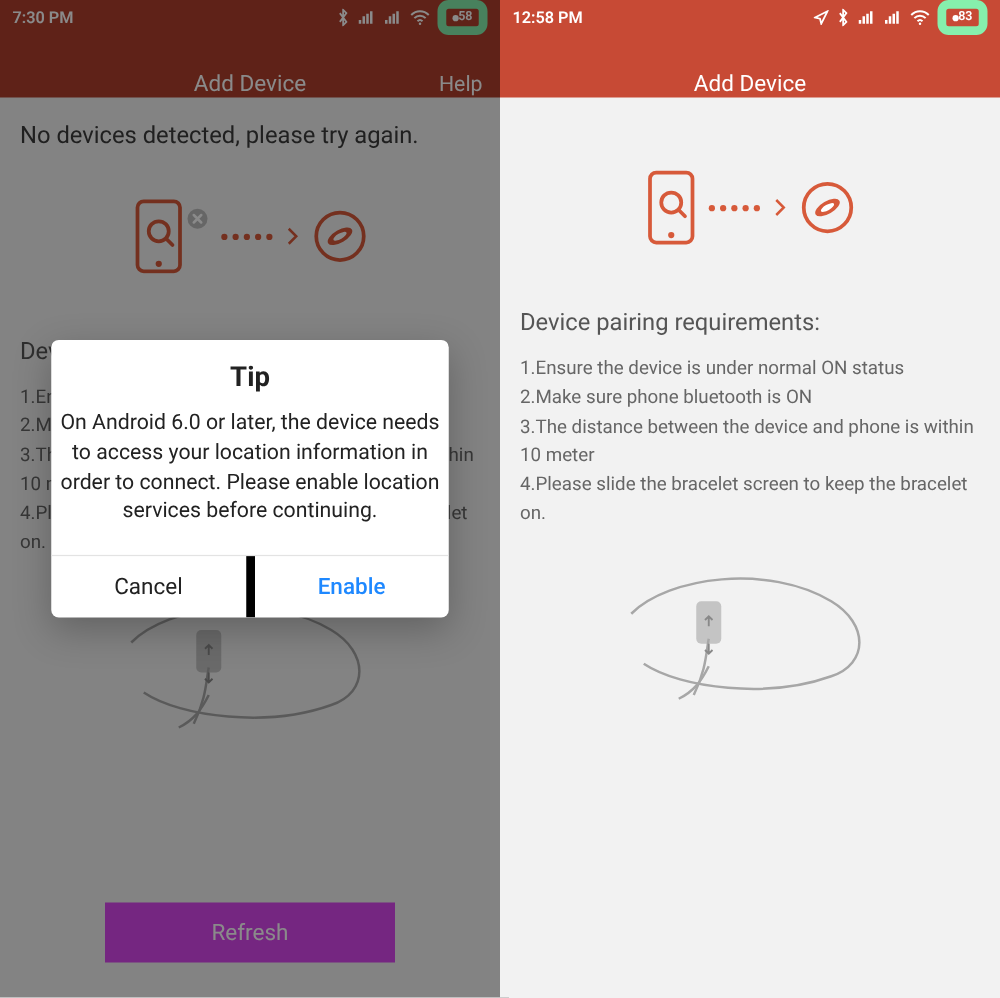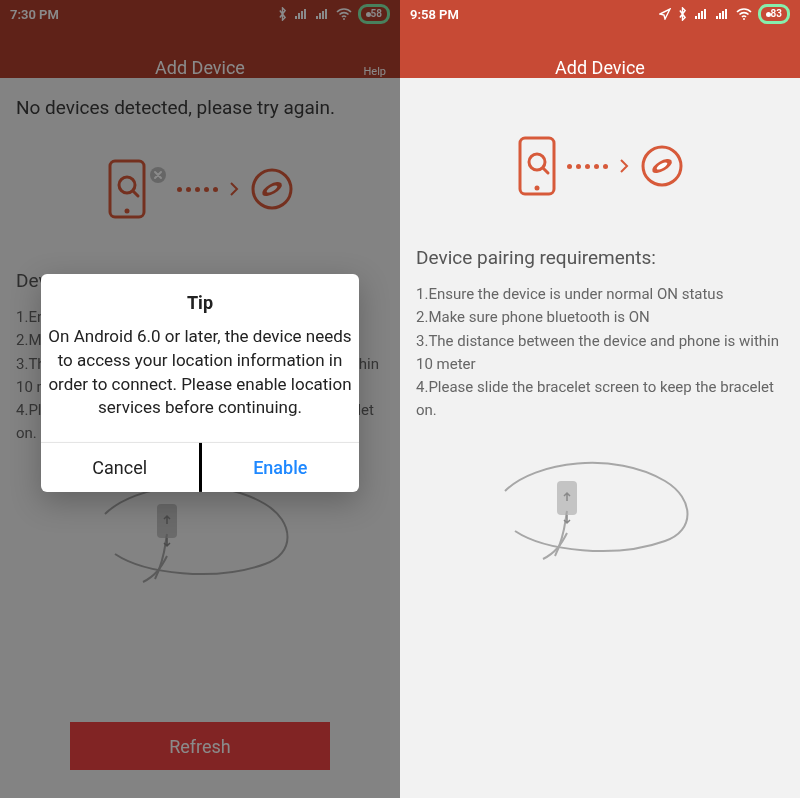--- a/index.html
+++ b/index.html
@@ -11,65 +11,65 @@
   
   .status-bar {
     height: 28px; padding: 0 10px;
     display: flex; align-items: center; justify-content: space-between;
     font-size: 13px; font-weight: 600; color: #fff;
     position: relative; z-index: 2;
   }
   .sb-right { display: flex; align-items: center; gap: 6px; }
   .sb-left  { display: flex; align-items: flex-end; }
   .batt { display:flex; align-items:center; gap:2px; }
-  .batt-pill { border:3px solid #86efac; border-radius: 9px; padding:0 5px; font-size:10px; line-height:14px; display:flex; align-items:center; gap:0;}
+  .batt-pill { border:7px solid #86efac; border-radius: 9px; padding:0 5px; font-size:10px; line-height:14px; display:flex; align-items:center; gap:0;}
   .batt-dot { width:5px; height:5px; border-radius:50%; background:#fff; display:inline-block;}
 
   
   .app-header {
     height: 50px; display:flex; align-items:flex-end; justify-content:center;
     color:#fff; font-size:18px; font-weight:400; position:relative; z-index:2;
   }
-  .app-header .help { position:absolute; right:14px; font-size:11px; }
+  .app-header .help { position:absolute; right:14px; font-size:17px; }
 
   .header-block.left  { background:#b0402e; }
   .header-block.right { background:#c74a35; }
 
   
   .content { padding: 18px 16px; }
   .status-text.left  { font-size: 19px; color:#3b3b3b; }
   .status-text.right { font-size: 20px; color:#3b3b3b; }
 
   .pair-graphic { display:flex; align-items:center; justify-content:center; gap:10px; margin: 40px 0 50px; }
   .dots { display:flex; gap:4px; }
   .dot { width:5px; height:5px; border-radius:50%; background:#d75a3a; }
 
   .req-title { font-size:19px; color:#555; margin-bottom:14px; }
   .req-list  { font-size:15px; color:#666; line-height:1.55; }
 
   .wrist-illus { margin:18px auto 0; display:flex; justify-content:center; opacity:.85; }
 
   .refresh-btn {
     position:absolute; left:50%; transform:translateX(-50%);
-    bottom:28px; width:260px; height:48px; background:#ef4444;
+    bottom:28px; width:232px; height:48px; background:#d946ef;
     color:#fff; font-size:18px; display:flex; align-items:center; justify-content:center;
   }
 
   
   .scrim { position:absolute; inset:0; background:rgba(0,0,0,.46); z-index:5; }
   .dialog {
     position:absolute; z-index:6; left:50%; top:48%; transform:translate(-50%,-50%);
     width:318px; background:#fff; border-radius:6px; overflow:hidden;
     box-shadow:0 10px 30px rgba(0,0,0,.25);
   }
-  .dialog-title { font-weight:700; font-size:18px; text-align:center; padding:18px 12px 6px; color:#222;}
+  .dialog-title { font-weight:700; font-size:22px; text-align:center; padding:18px 12px 6px; color:#222;}
   .dialog-body  { font-size:17px; line-height:1.4; text-align:center; padding:6px 6px 22px; color:#222;}
   .dialog-actions { display:flex; border-top:1px solid #e3e3e3; }
   .dialog-actions > div { flex:1; text-align:center; padding:14px 0; font-size:18px; }
-  .dialog-actions > div:first-child { border-right:3px solid #000000; color:#222; }
+  .dialog-actions > div:first-child { border-right:7px solid #000000; color:#222; }
   .dialog-actions > div:last-child  { color:#1e88ff; font-weight:500; }
 
   
   .ico { display:inline-flex; }
 </style>
 </head>
 <body>
 
 <div class="screen left">
 
@@ -183,21 +183,21 @@
       <div>Enable</div>
     </div>
   </div>
 </div>
 
 <div class="screen right">
 
   <div class="header-block right">
     <div class="status-bar">
       <div class="sb-left">
-          <span>9:58 PM</span>
+          <span>12:58 PM</span>
         </div>
       <div class="sb-right">
         <span class="ico">
             <svg width="12" height="12" viewBox="0 0 12 12" fill="none" stroke="#fff" stroke-width="1.4">
               <path d="M1 6l10-5-5 10-1-4z"></path>
             </svg>
           </span>
         <span class="ico">
             <svg width="11" height="14" viewBox="0 0 12 16" fill="none" stroke="#fff" stroke-width="1.6">
               <path d="M3 4l6 8-3 3V1l3 3-6 8"></path>

